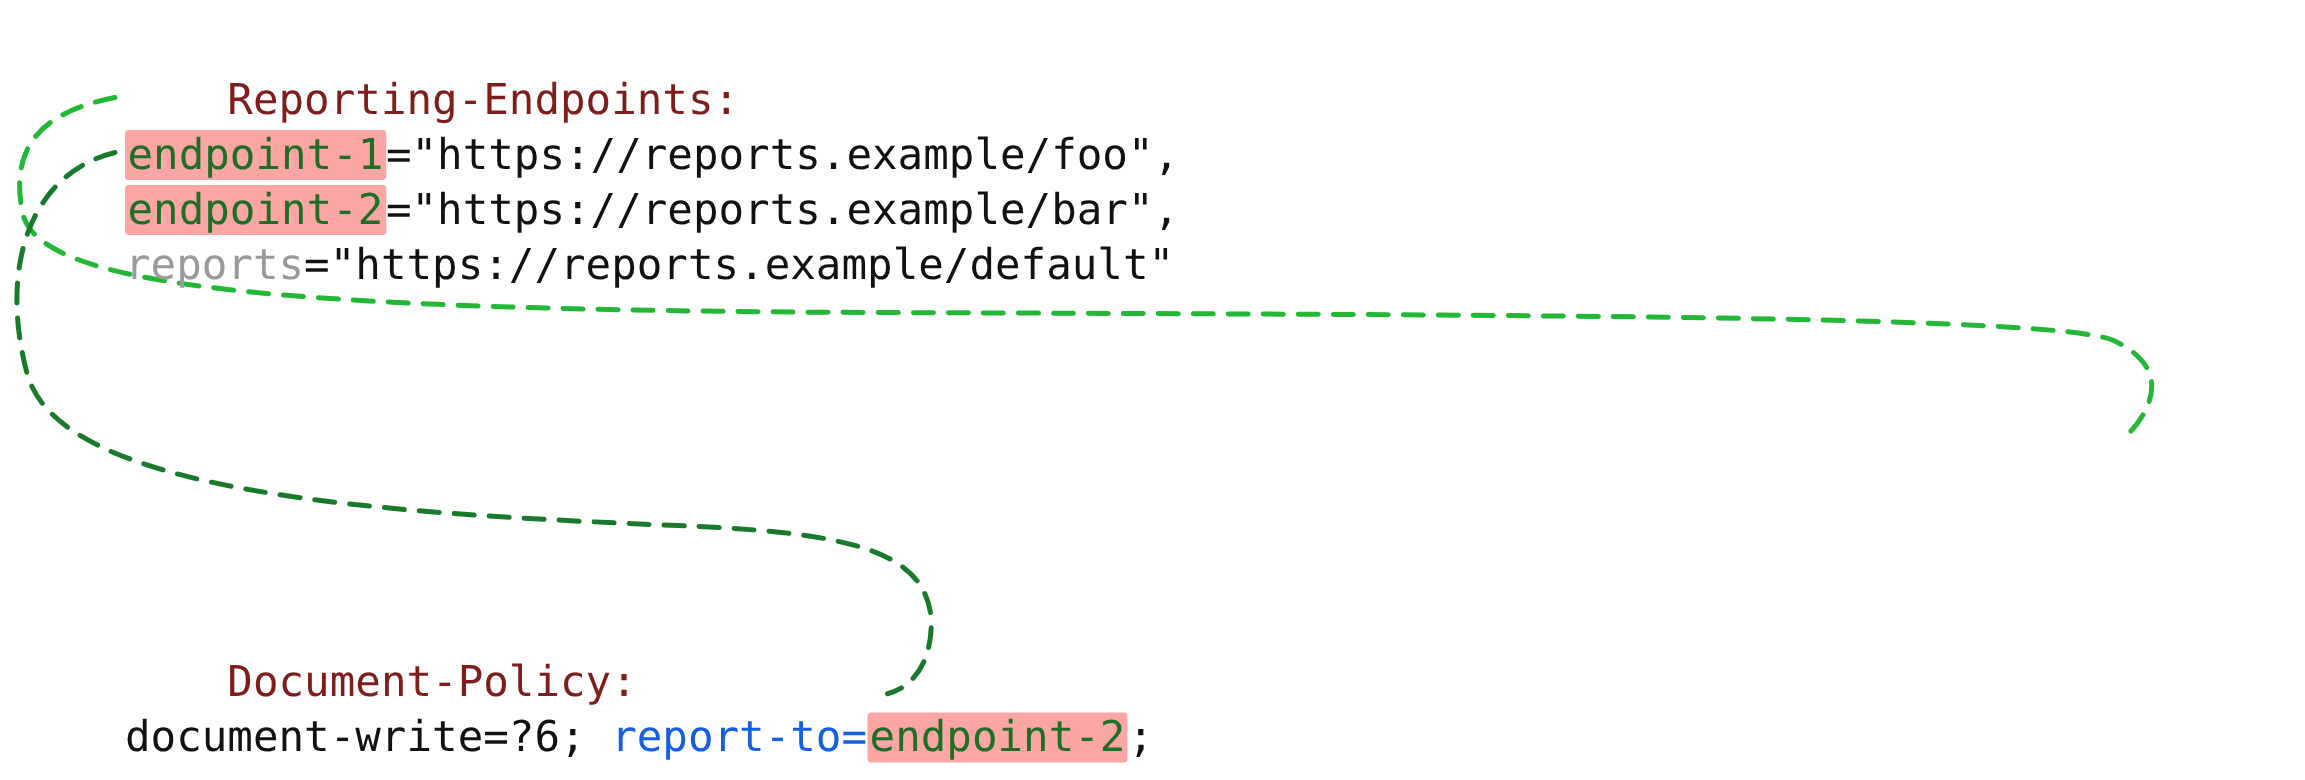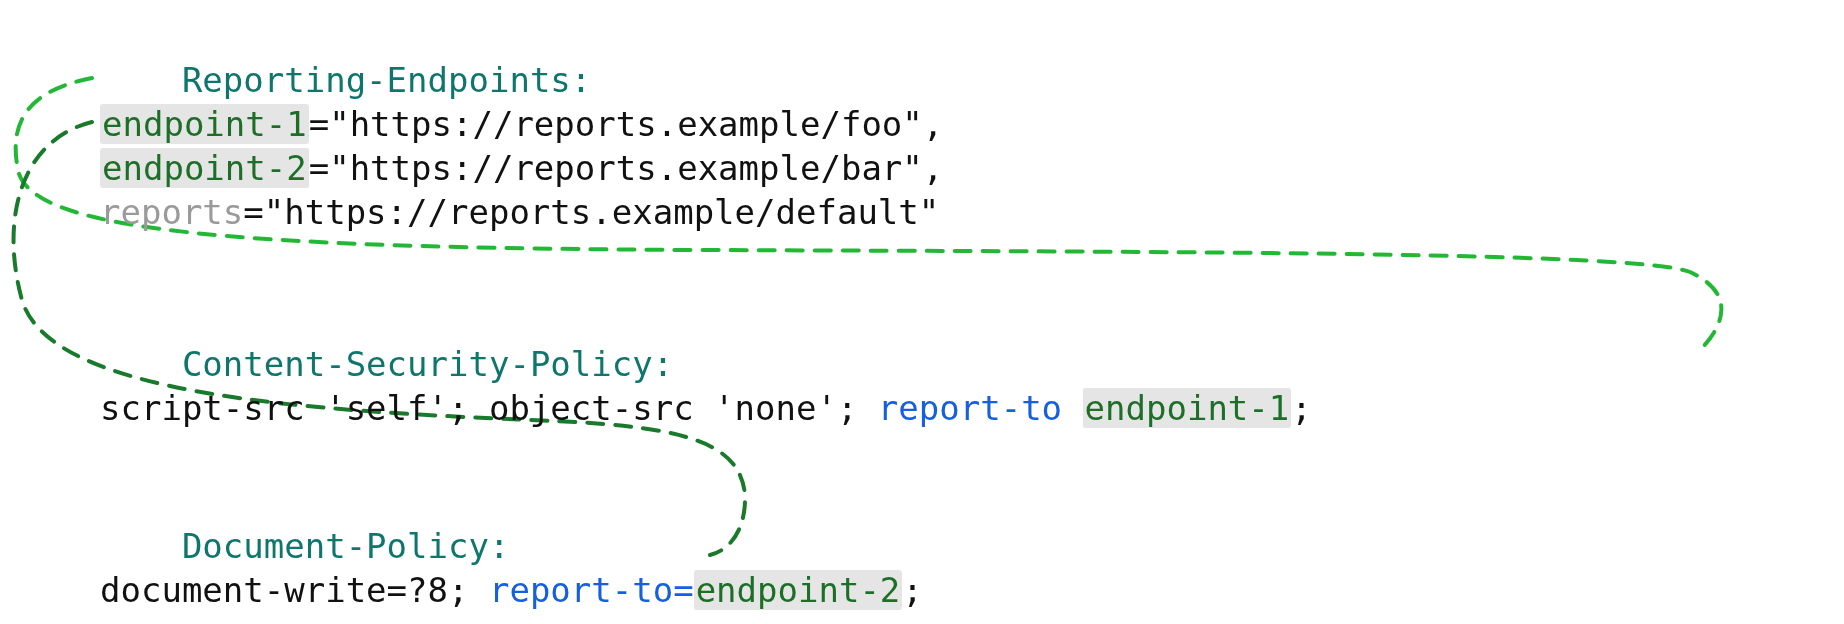--- a/index.html
+++ b/index.html
@@ -20,27 +20,27 @@
   svg.arrows {
     position: absolute;
     left: 0; top: 0;
     width: 1844px; height: 624px;
     pointer-events: none;
   }
   .code-block {
     position: absolute;
     left: 100px;
   }
-  .header-name { color: #0f766e; }
+  .header-name { color: #7f1d1d; }
   .keyword     { color: #155fe0; }
   .muted       { color: #9a9a9a; }
   .ref-name    { color: #1d6f28; }
   .txt         { color: #111; }
   .hl {
-    background: #e5e5e5;
+    background: #fca5a5;
     border-radius: 3px;
     padding: 0 2px;
   }
 </style>
 </head>
 <body>
 
 <div class="stage">
 
   <svg class="arrows" viewBox="0 0 1844 624">
@@ -60,24 +60,20 @@
 
   
   <div class="code-block" style="top:14px;">
     <span class="header-name">Reporting-Endpoints:</span>
 <span class="ref-name hl">endpoint-1</span><span class="txt">="https://reports.example/foo",</span>
 <span class="ref-name hl">endpoint-2</span><span class="txt">="https://reports.example/bar",</span>
 <span class="muted">reports</span><span class="txt">="https://reports.example/default"</span>
   </div>
 
   
-  <div class="code-block" style="top:298px;">
-    <span class="header-name">Content-Security-Policy:</span>
-<span class="txt">script-src 'self'; object-src 'none'; </span><span class="keyword">report-to </span><span class="ref-name hl">endpoint-1</span><span class="txt">;</span>
-  </div>
 
   
   <div class="code-block" style="top:480px;">
     <span class="header-name">Document-Policy:</span>
-<span class="txt">document-write=?8; </span><span class="keyword">report-to=</span><span class="ref-name hl">endpoint-2</span><span class="txt">;</span>
+<span class="txt">document-write=?6; </span><span class="keyword">report-to=</span><span class="ref-name hl">endpoint-2</span><span class="txt">;</span>
   </div>
 
 </div>
 
 </body></html>

